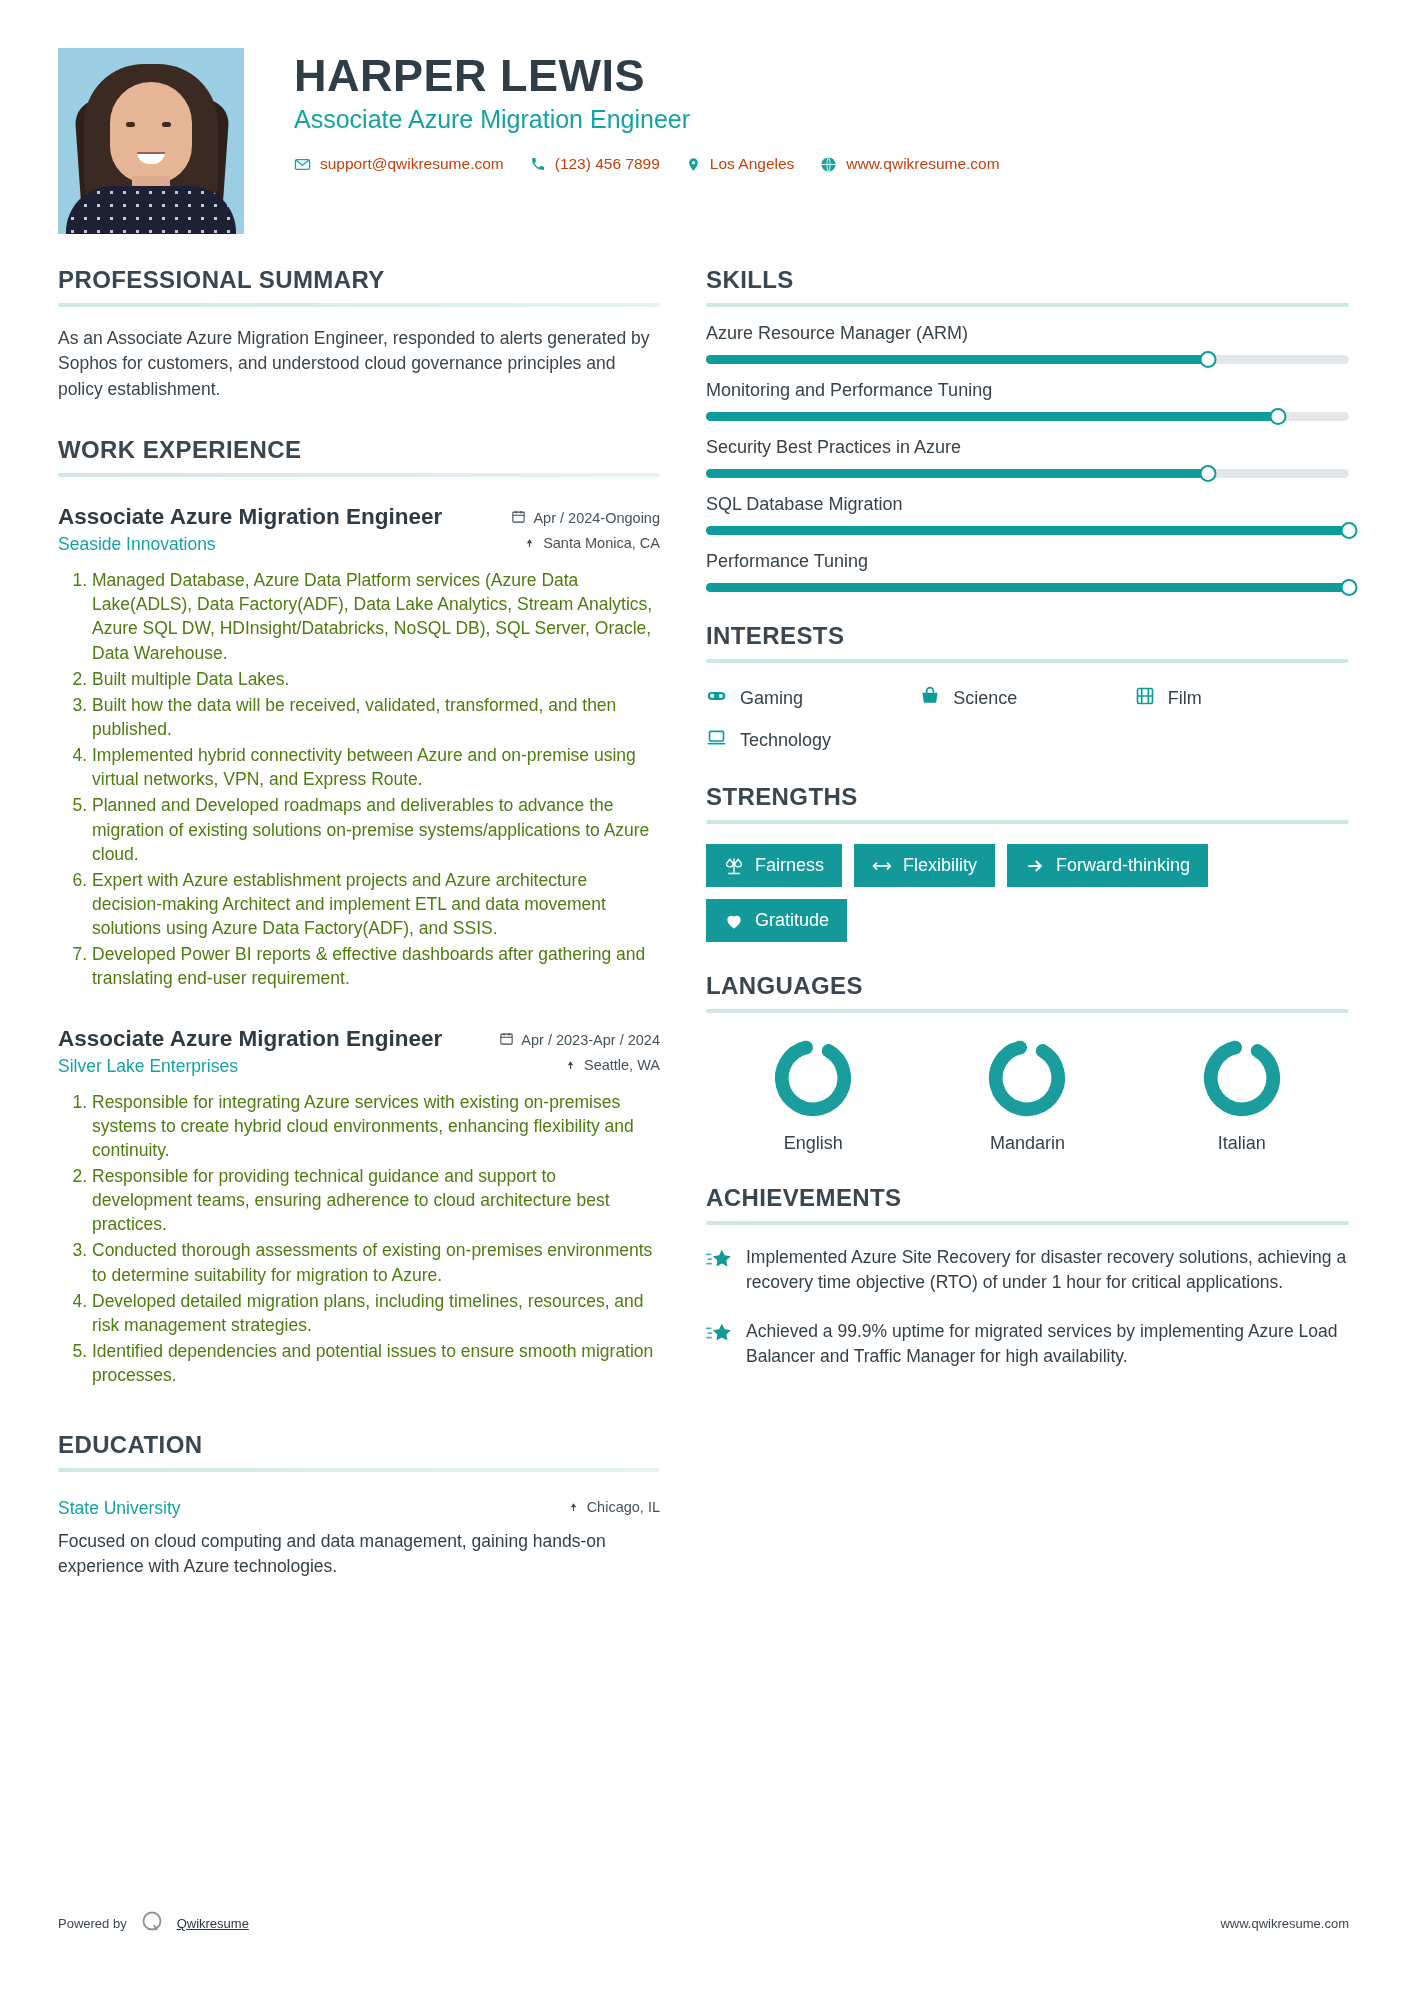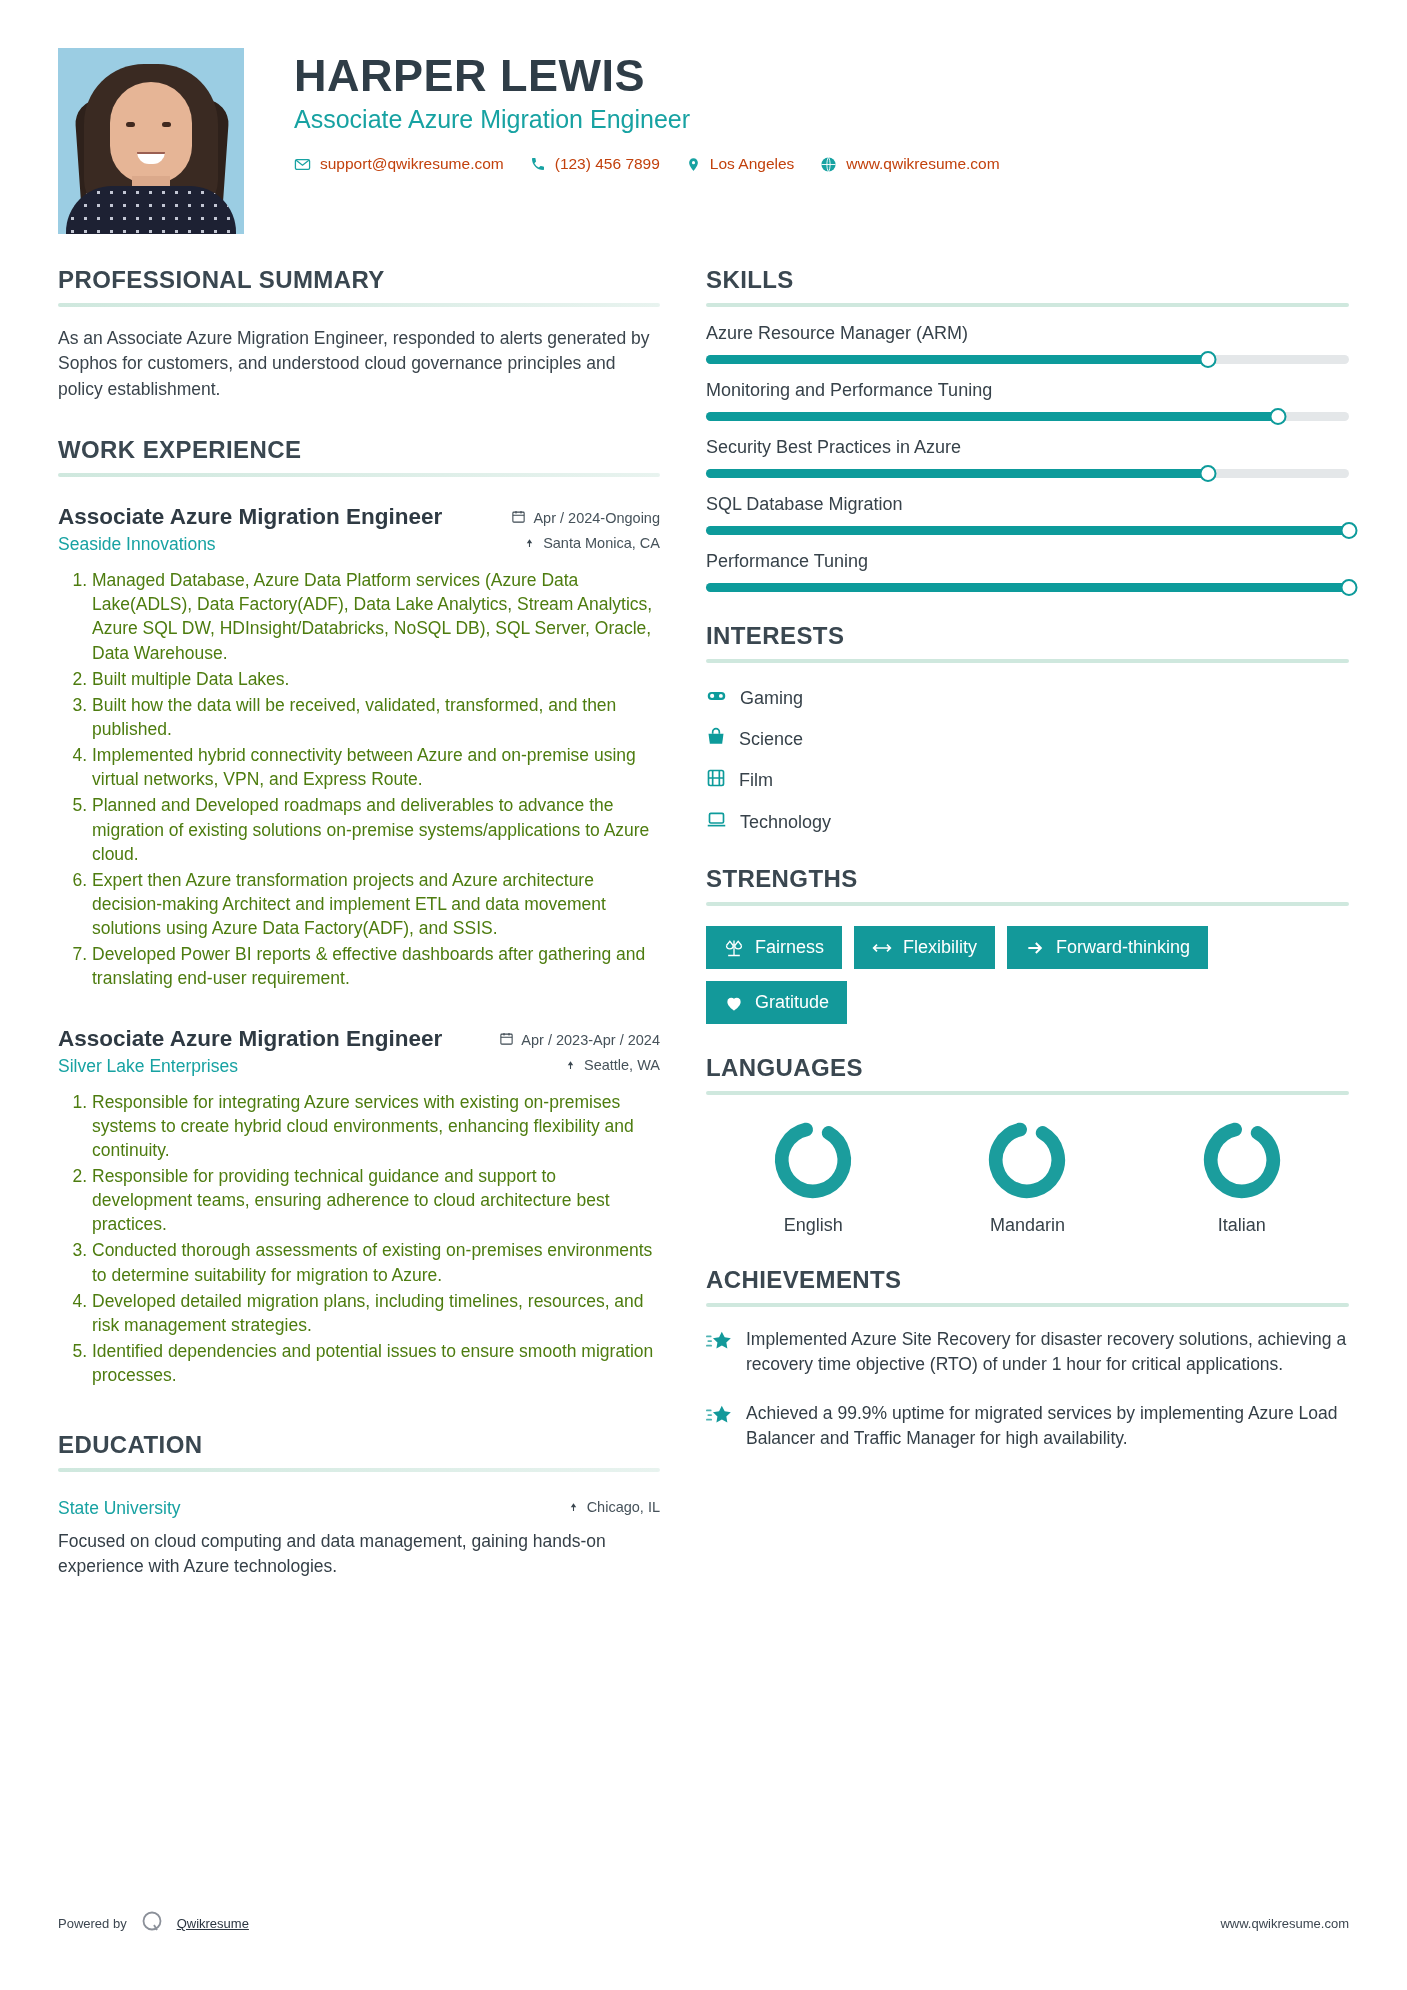--- a/index.html
+++ b/index.html
@@ -63,21 +63,21 @@
 
   
   .rsec { margin-bottom: 30px; }
   .skill { margin-top: 16px; }
   .skill:first-of-type { margin-top: 20px; }
   .skill-name { font-size: 18px; color:#37424a; }
   .bar { position:relative; height: 9px; border-radius:5px; background:#e4e7e9; margin-top: 11px; }
   .bar-fill { position:absolute; left:0; top:0; height:9px; border-radius:5px; background:#0d9b9b; }
   .bar-knob { position:absolute; top:-4px; width:17px; height:17px; border-radius:50%; background:#fff; border:2.5px solid #0d9b9b; transform:translateX(-50%); }
 
-  .interests { display:grid; grid-template-columns: 1fr; row-gap: 16px; margin-top: 22px; }
+  .interests { display:grid; grid-template-columns: 1fr 1fr 1fr; row-gap: 16px; margin-top: 22px; }
   .interest { display:flex; align-items:center; gap:13px; font-size: 18px; color:#37424a; }
 
   .tags { display:flex; flex-wrap:wrap; gap: 12px; margin-top: 20px; }
   .tag { display:flex; align-items:center; gap:11px; background:#13999a; color:#fff; font-size:18px; padding: 11px 18px; }
   .tag svg { display:block; }
 
   .langs { display:flex; gap: 0; margin-top: 24px; }
   .lang { flex:1; display:flex; flex-direction:column; align-items:center; }
   .lang-label { font-size:18px; color:#37424a; margin-top: 14px; }
 
@@ -195,21 +195,21 @@
               </span>
               <span>Santa Monica, CA</span>
             </div>
           </div>
           <ol class="bullets">
             <li>Managed Database, Azure Data Platform services (Azure Data Lake(ADLS), Data Factory(ADF), Data Lake Analytics, Stream Analytics, Azure SQL DW, HDInsight/Databricks, NoSQL DB), SQL Server, Oracle, Data Warehouse.</li>
             <li>Built multiple Data Lakes.</li>
             <li>Built how the data will be received, validated, transformed, and then published.</li>
             <li>Implemented hybrid connectivity between Azure and on-premise using virtual networks, VPN, and Express Route.</li>
             <li>Planned and Developed roadmaps and deliverables to advance the migration of existing solutions on-premise systems/applications to Azure cloud.</li>
-            <li>Expert then Azure transformation projects and Azure architecture decision-making Architect and implement ETL and data movement solutions using Azure Data Factory(ADF), and SSIS.</li>
+            <li>Expert with Azure establishment projects and Azure architecture decision-making Architect and implement ETL and data movement solutions using Azure Data Factory(ADF), and SSIS.</li>
             <li>Developed Power BI reports &amp; effective dashboards after gathering and translating end-user requirement.</li>
           </ol>
         </div>
 
         <div class="job" style="margin-top:34px;">
           <div class="job-head">
             <div class="job-title">Associate Azure Migration Engineer</div>
             <div class="job-meta">
               <div class="meta-line">
                 <span>

